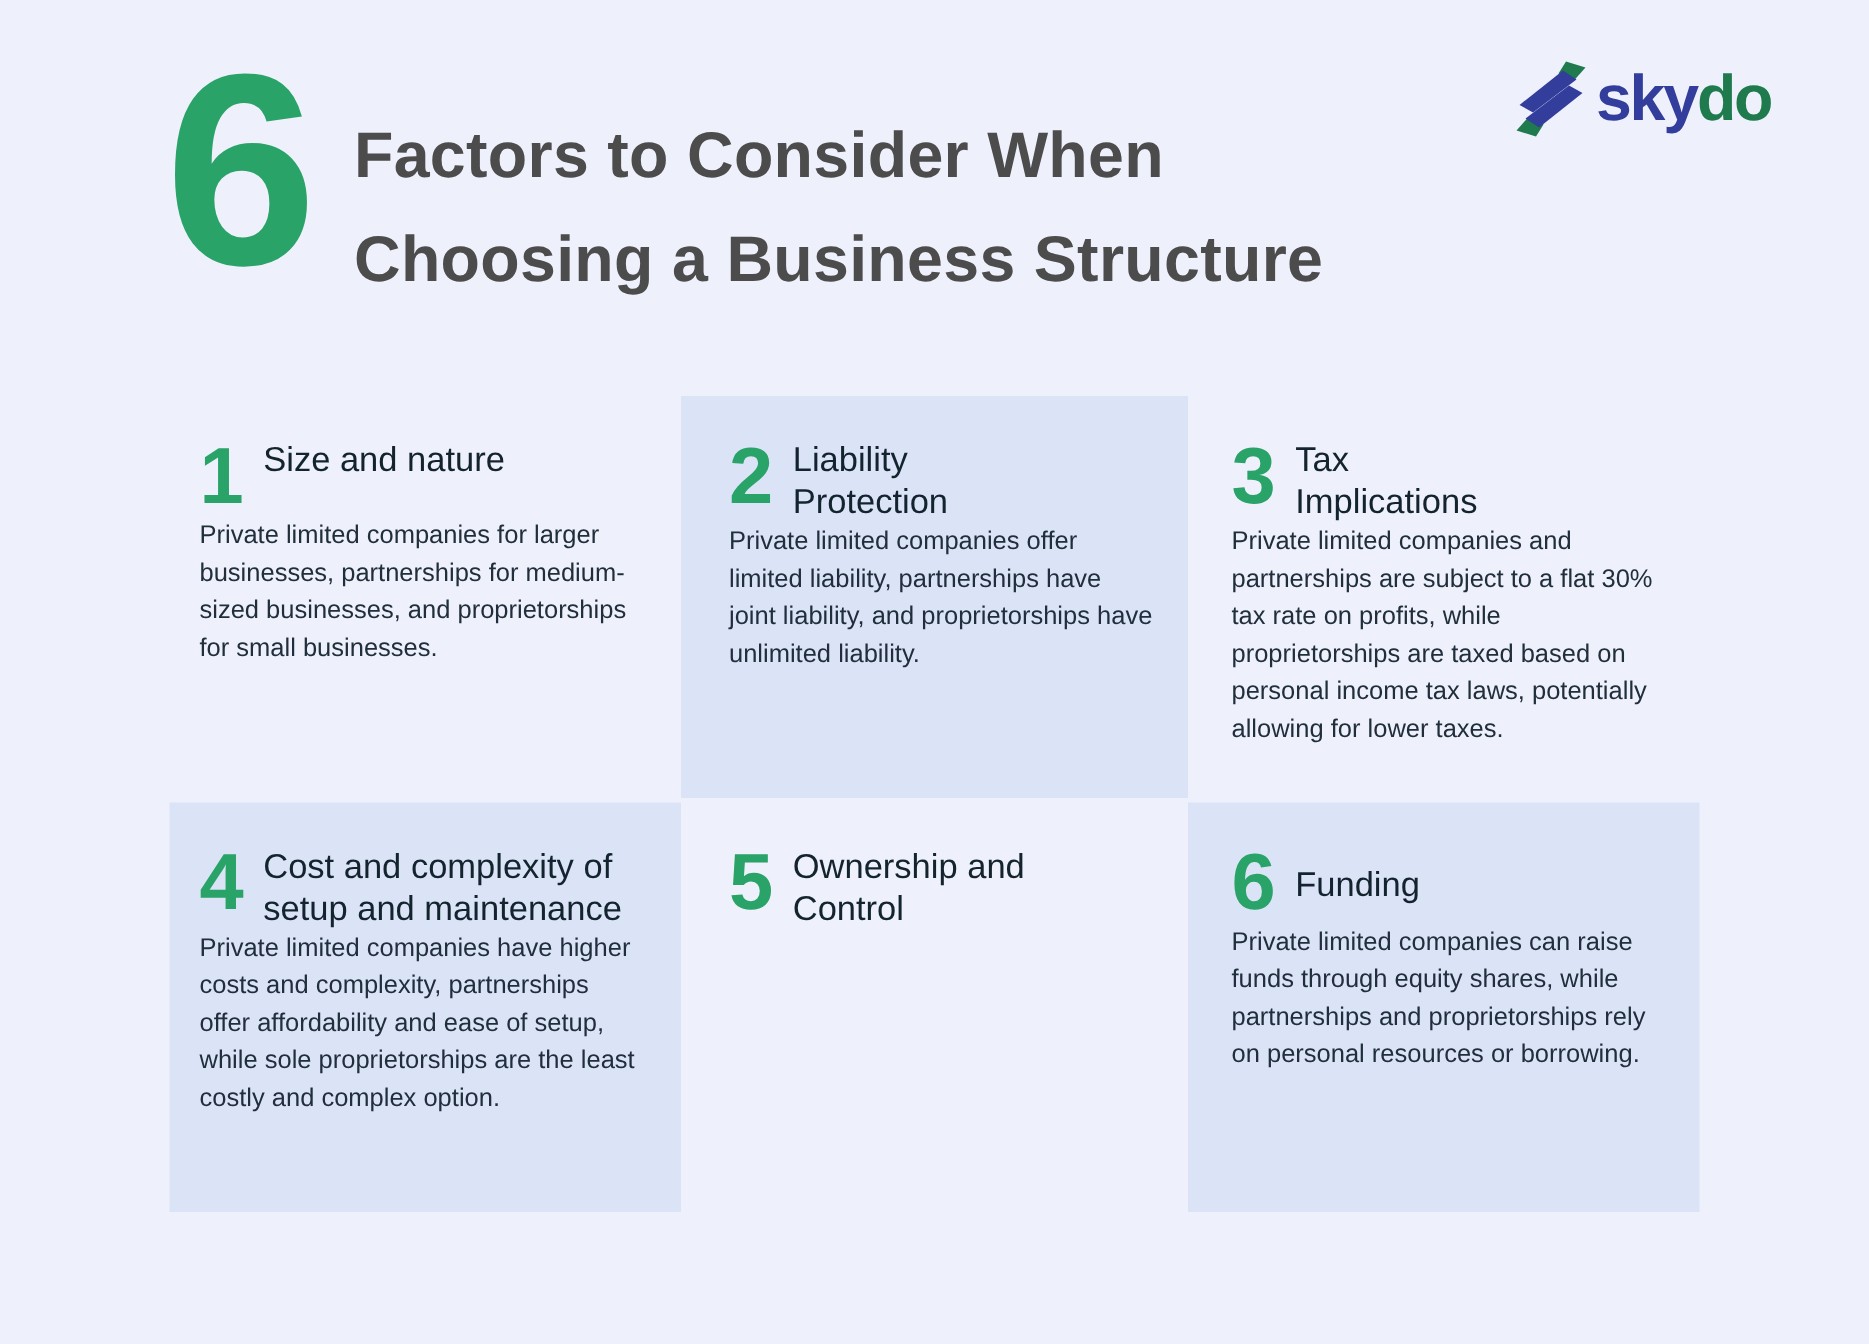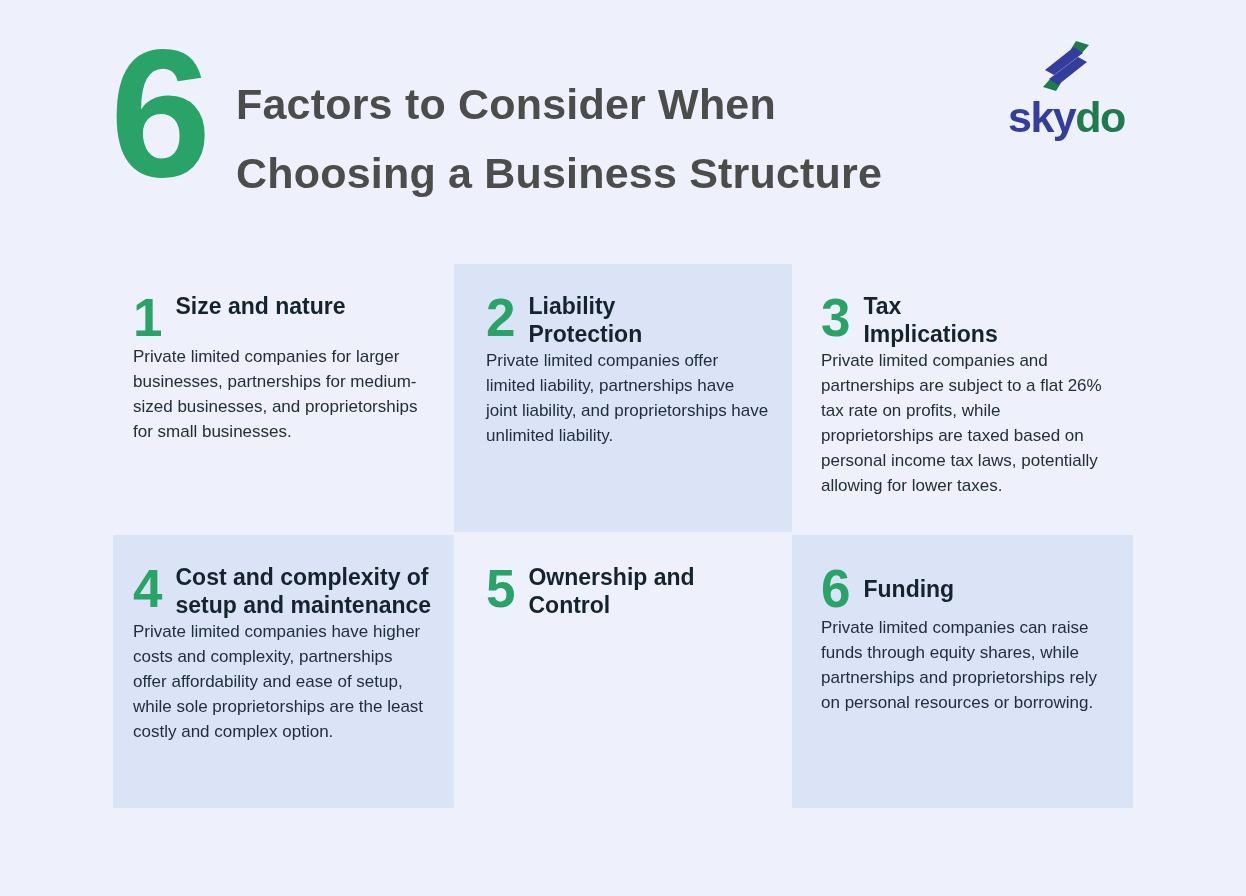--- a/index.html
+++ b/index.html
@@ -45,21 +45,20 @@
   }
 
   
   .logo {
     position: absolute;
     left: 1008px;
     top: 40px;
     display: flex;
     align-items: center;
     gap: 4px;
-    flex-direction: column;
   }
   .logo-text {
     font-size: 43px;
     font-weight: 700;
     letter-spacing: -1.5px;
     line-height: 1;
   }
   .logo-text .sky { color: var(--logo-blue); }
   .logo-text .do  { color: var(--logo-green); }
 
@@ -91,21 +90,21 @@
     font-size: 53px;
     line-height: 53px;
     font-weight: 700;
     color: var(--accent-green);
     margin-right: 14px;
     letter-spacing: -1px;
   }
   .card-heading {
     font-size: 23px;
     line-height: 28px;
-    font-weight: 700;
+    font-weight: 400;
     color: var(--heading-color);
     padding-top: 1px;
   }
   .card-body {
     font-size: 17px;
     line-height: 25px;
     color: var(--body-color);
     max-width: 295px;
   }
 </style>
@@ -154,21 +153,21 @@
   </div>
 
   <div class="card">
     <div class="card-head">
       <div class="card-number">3</div>
       <div class="card-heading">
         <div>Tax</div>
         <div>Implications</div>
       </div>
     </div>
-    <div class="card-body">Private limited companies and partnerships are subject to a flat 26% tax rate on profits, while proprietorships are taxed based on personal income tax laws, potentially allowing for lower taxes.</div>
+    <div class="card-body">Private limited companies and partnerships are subject to a flat 30% tax rate on profits, while proprietorships are taxed based on personal income tax laws, potentially allowing for lower taxes.</div>
   </div>
 
   <div class="card highlight">
     <div class="card-head">
       <div class="card-number">4</div>
       <div class="card-heading">
         <div>Cost and complexity of</div>
         <div>setup and maintenance</div>
       </div>
     </div>

